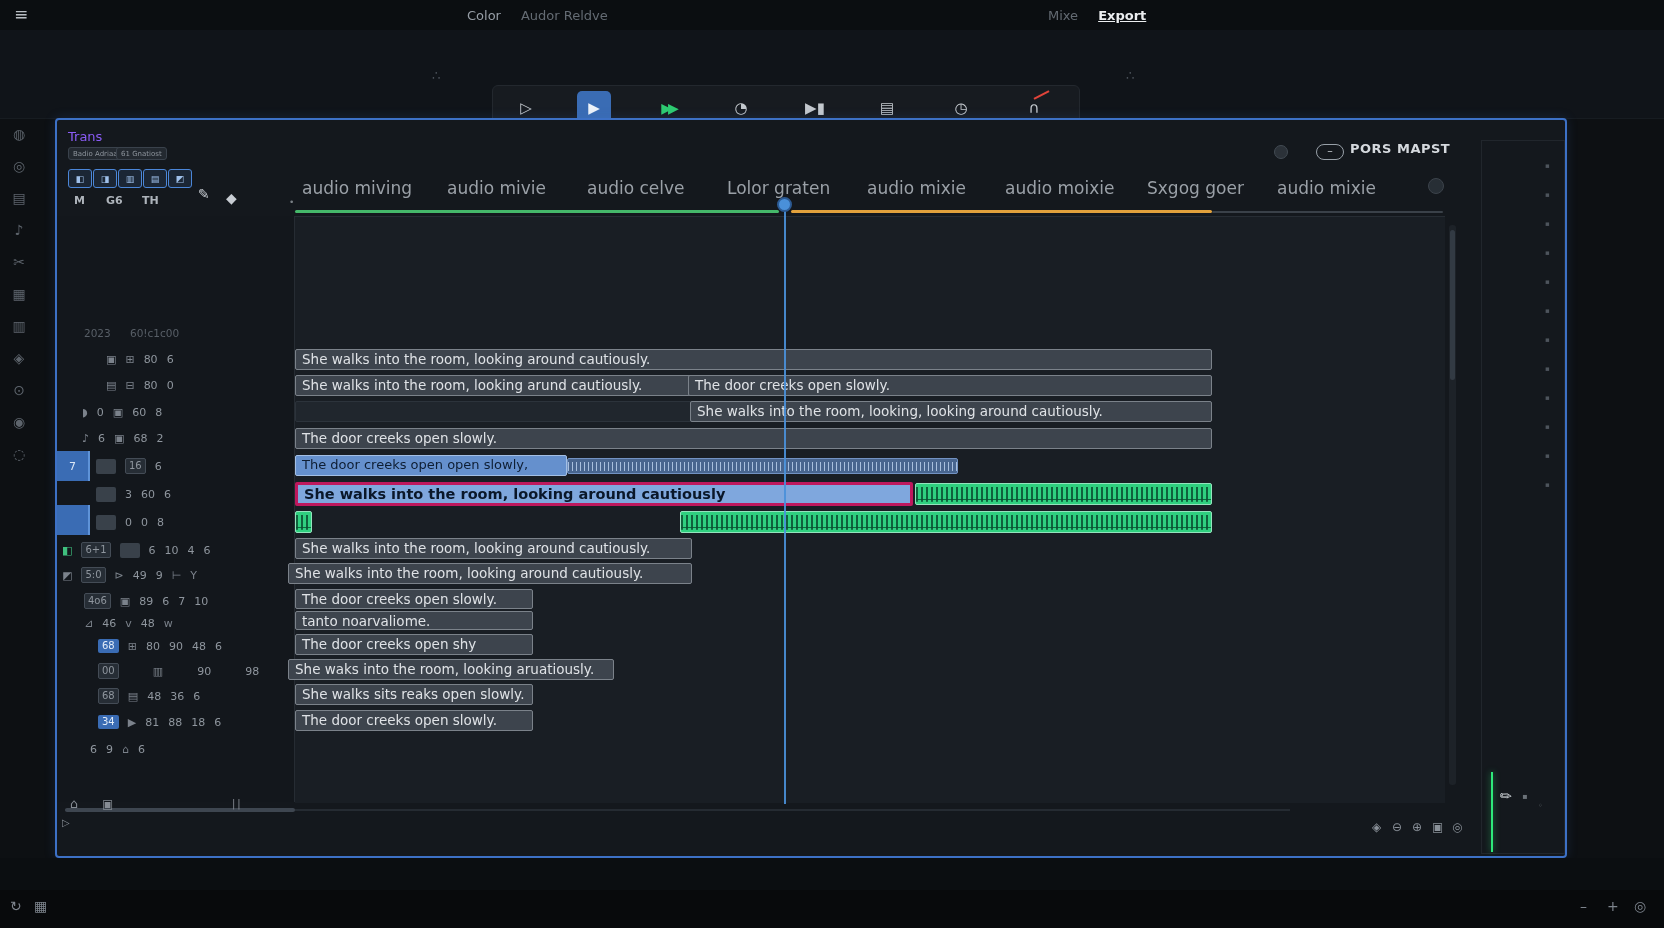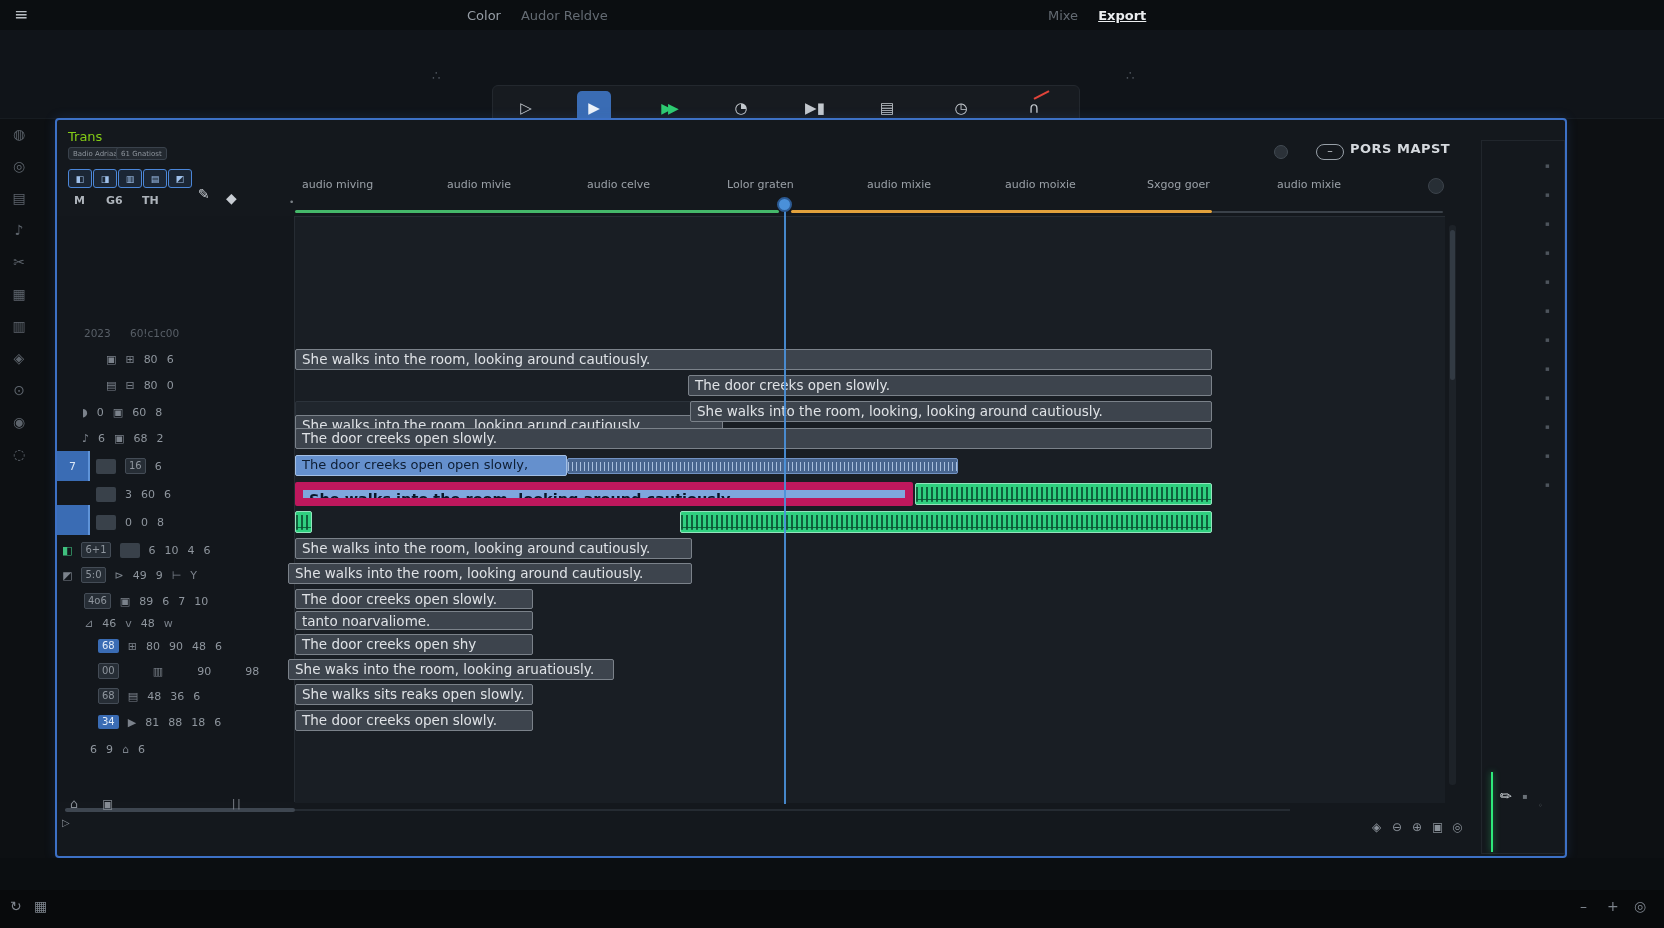--- a/index.html
+++ b/index.html
@@ -29,38 +29,38 @@
   .left-rail{position:absolute;left:6px;top:126px;width:26px;display:flex;flex-direction:column;gap:16px;align-items:center;}
   .rail-icon{font-size:14px;color:#5d646c;}
 
   
   .main-panel{position:absolute;left:55px;top:118px;width:1508px;height:736px;background:#14181d;
               border:2px solid #3d71c6;border-radius:4px;box-shadow:0 0 12px rgba(61,113,198,.18);}
   .header-col-bg{left:57px;top:216px;width:238px;height:586px;background:#13171c;}
   .timeline-bg{left:295px;top:216px;width:1150px;height:586px;background:#191e24;border-top:1px solid #262c33;}
   .col-divider{left:294px;top:216px;width:1px;height:586px;background:#262c33;}
 
-  .panel-title{left:68px;top:129px;font-size:13px;color:#84cc16;}
+  .panel-title{left:68px;top:129px;font-size:13px;color:#8b5cf6;}
   .badge-pill{position:absolute;top:147px;height:11px;background:#232930;border:1px solid #3a424c;border-radius:3px;
               font-size:7px;color:#8d949c;display:flex;align-items:center;padding:0 4px;}
   .badge-1{left:68px;} .badge-2{left:116px;}
   .tool-box{position:absolute;top:169px;width:22px;height:17px;border:1px solid #4b86d8;border-radius:3px;background:#1b2635;
             color:#9fc0ea;font-size:9px;display:flex;align-items:center;justify-content:center;}
   .tool-label{position:absolute;top:194px;font-size:11px;font-weight:600;color:#aeb4bb;}
   .pen-icon{position:absolute;font-size:14px;color:#c8cdd3;}
 
   .hdr-dot{left:1274px;top:145px;width:12px;height:12px;border-radius:50%;background:#2b3138;border:1px solid #424a53;}
   .collapse-pill{left:1316px;top:144px;width:26px;height:14px;border:1px solid #98a0a8;border-radius:8px;color:#c8cdd2;
                  font-size:11px;line-height:12px;text-align:center;}
   .hdr-title{left:1350px;top:141px;font-size:13px;font-weight:bold;letter-spacing:.5px;color:#d5d9de;}
   .meta{position:absolute;top:327px;font-size:10.5px;color:#585f67;}
   .meta-l{left:84px;} .meta-r{left:130px;}
 
   
-  .ruler-label{position:absolute;top:178px;font-size:11px;color:#9aa0a7;white-space:nowrap;}
+  .ruler-label{position:absolute;top:178px;font-size:17px;color:#9aa0a7;white-space:nowrap;}
   .ruler-end{left:1428px;top:178px;width:14px;height:14px;border-radius:50%;background:#272e35;border:1px solid #3c434b;}
   .ruler-tick{left:289px;top:197px;font-size:9px;color:#7a8086;}
   .seg{position:absolute;top:210px;height:3px;border-radius:2px;}
   .seg-green{left:295px;width:484px;background:#45b86a;}
   .seg-orange{left:791px;width:421px;background:#e2a13c;}
   .seg-gray{left:1212px;width:231px;height:2px;top:211px;background:#3a4149;}
   .playhead-line{left:784px;top:211px;width:2px;height:593px;background:rgba(74,144,217,.92);z-index:40;}
   .playhead-knob{left:777px;top:197px;width:15px;height:15px;border-radius:50%;background:#4a90d9;border:2px solid #2c5a93;
                  box-sizing:border-box;z-index:41;}
 
@@ -74,21 +74,21 @@
   .cell-ig{color:#3fc07e;}
   .cell-badge{background:#262d35;border:1px solid #444c56;border-radius:2px;padding:0 3px;font-size:10px;height:14px;line-height:14px;}
   .cell-bb{background:#3a6cb4;color:#e2ecf8;border-radius:2px;padding:0 4px;font-size:10px;height:14px;line-height:14px;}
   .cell-blk{width:20px;height:15px;background:#39414a;border-radius:2px;}
 
   
   .clip{position:absolute;box-sizing:border-box;border-radius:2px;overflow:hidden;white-space:nowrap;z-index:10;}
   .clip.subtitle{background:#3d444d;border:1px solid #7b828a;color:#dfe2e6;font-size:13.5px;line-height:18px;padding:0 6px;}
   .clip.lane{background:#20262d;border:1px solid #2c333b;z-index:8;}
   .clip.subtitle-blue{background:#6590cd;border:1px solid #a3bfe4;color:#0e1e33;font-size:13px;line-height:18px;padding:0 6px;}
-  .clip.subtitle-selected{background:#7fa7dd;border:8px solid #be185d;color:#0a1729;font-weight:bold;font-size:14.5px;line-height:19px;padding:0 6px;}
+  .clip.subtitle-selected{background:#7fa7dd;border:3px solid #be185d;color:#0a1729;font-weight:bold;font-size:14.5px;line-height:19px;padding:0 6px;}
   .clip.wave-blue{background-color:#48658f;border:1px solid #7292c2;
       background-image:repeating-linear-gradient(90deg,rgba(185,207,236,.85) 0 1px,transparent 1px 4px);
       background-size:100% 64%;background-position:center;background-repeat:no-repeat;}
   .clip.wave-blue::before{content:"";position:absolute;left:0;top:0;width:5px;height:100%;background:#2c4possible;}
   .clip.wave-green{background-color:#2fd07f;border:1px solid #93e4bd;
       background-image:repeating-linear-gradient(90deg,rgba(7,70,44,.8) 0 2px,transparent 2px 5px);
       background-size:100% 74%;background-position:center 60%;background-repeat:no-repeat;}
   .clip.wave-green::after{content:"";position:absolute;left:0;bottom:4px;width:100%;height:1.5px;background:rgba(8,80,48,.8);}
 
   
@@ -339,21 +339,21 @@
       </div>
       <div class="track-row" style="top: 739px; padding-left: 30px;">
         <div class="cell-n">6</div>
         <div class="cell-n">9</div>
         <div class="cell-i">⌂</div>
         <div class="cell-n">6</div>
       </div>
     </div>
   <div id="clips">
       <div class="clip subtitle" style="left: 295px; top: 349px; width: 917px; height: 21px;">She walks into the room, looking around cautiously.</div>
-      <div class="clip subtitle" style="left: 295px; top: 375px; width: 428px; height: 21px; margin-top: 40px;">She walks into the room, looking arund cautiously.</div>
+      <div class="clip subtitle" style="left: 295px; top: 375px; width: 428px; height: 21px;">She walks into the room, looking arund cautiously.</div>
       <div class="clip subtitle" style="left: 688px; top: 375px; width: 524px; height: 21px;">The door creeks open slowly.</div>
       <div class="clip lane" style="left: 295px; top: 401px; width: 917px; height: 21px;"></div>
       <div class="clip subtitle" style="left: 690px; top: 401px; width: 522px; height: 21px;">She walks into the room, looking, looking around cautiously.</div>
       <div class="clip subtitle" style="left: 295px; top: 428px; width: 917px; height: 21px;">The door creeks open slowly.</div>
       <div class="clip subtitle-blue" style="left: 295px; top: 455px; width: 272px; height: 21px;">The door creeks open open slowly,</div>
       <div class="clip wave-blue" style="left: 567px; top: 458px; width: 391px; height: 16px;"></div>
       <div class="clip subtitle-selected" style="left: 295px; top: 482px; width: 618px; height: 24px;">She walks into the room, looking around cautiously</div>
       <div class="clip wave-green" style="left: 915px; top: 483px; width: 297px; height: 22px;"></div>
       <div class="clip wave-green" style="left: 295px; top: 511px; width: 17px; height: 22px;"></div>
       <div class="clip wave-green" style="left: 680px; top: 511px; width: 532px; height: 22px;"></div>

